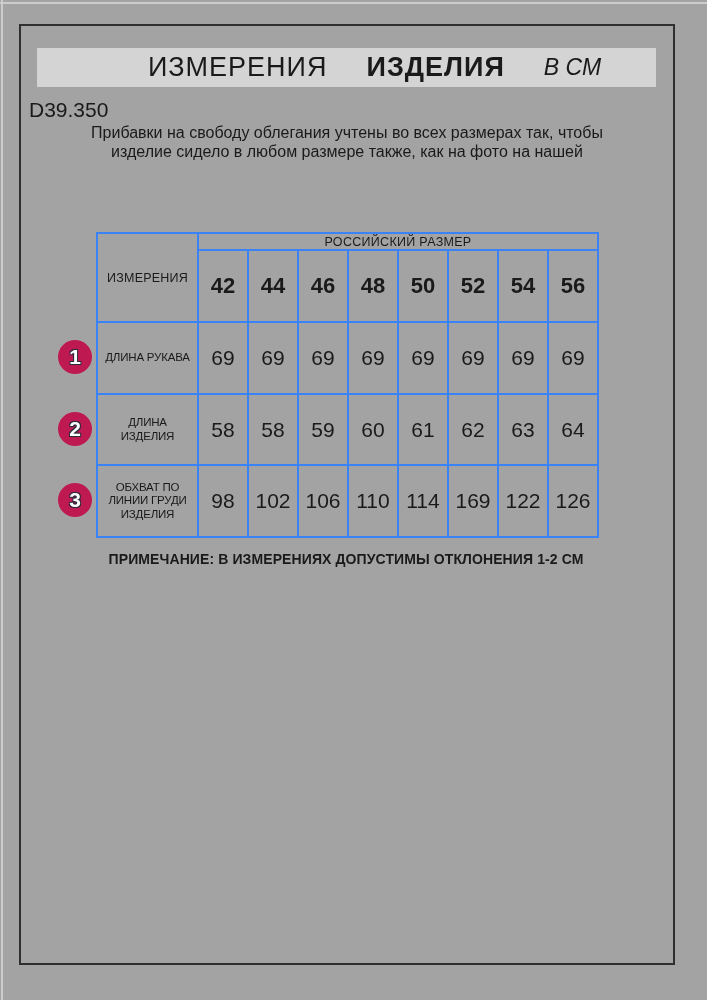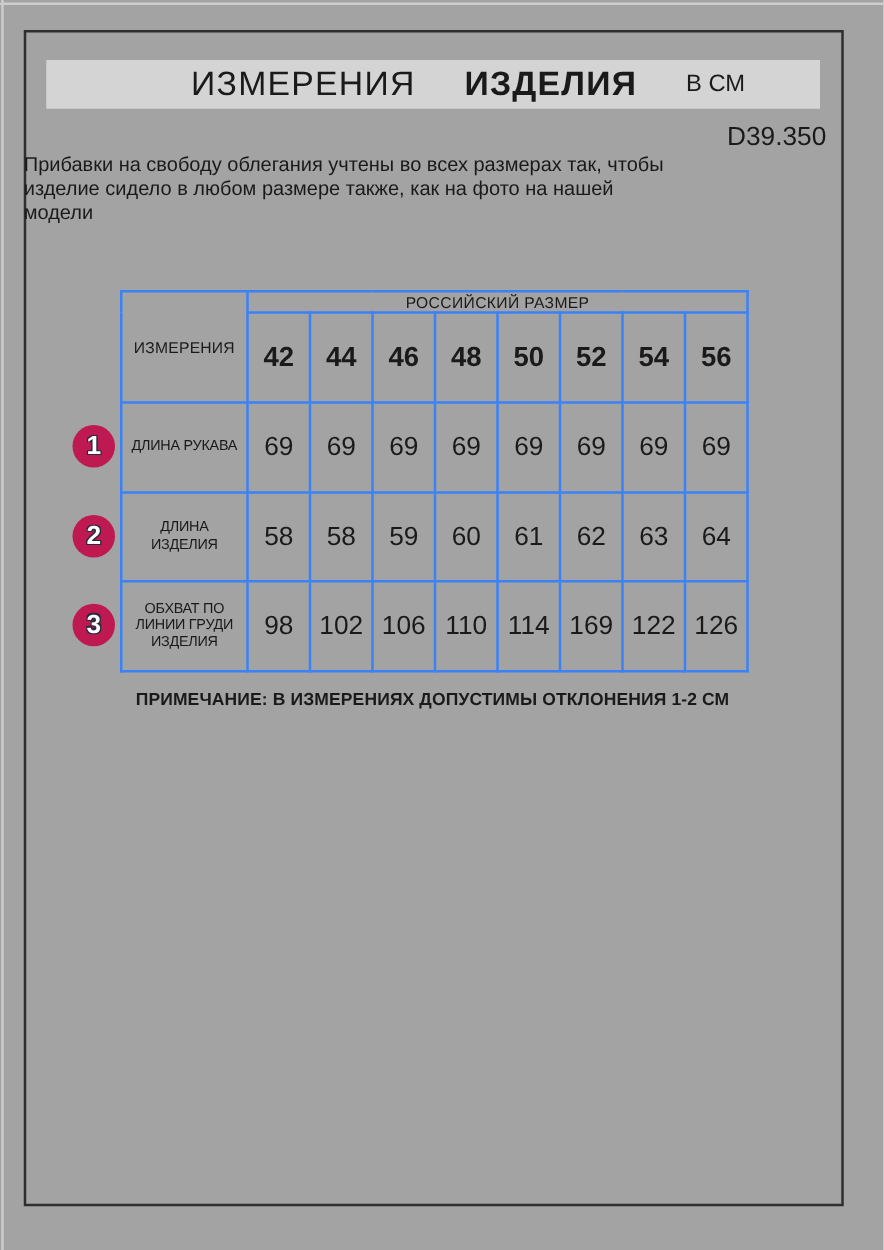--- a/index.html
+++ b/index.html
@@ -14,28 +14,28 @@
     border:2px solid var(--frame,#2f2f2f);
   }
   .band {
     position:absolute; left:37px; top:48px; width:619px; height:39px;
     background:var(--band,#d4d4d4);
     display:flex; align-items:center; justify-content:center;
     gap:39px; padding-left:56px; box-sizing:border-box; white-space:nowrap;
   }
   .band .w1 { font-size:27px; letter-spacing:1px; }
   .band .w2 { font-size:27px; font-weight:700; letter-spacing:1px; }
-  .band .w3 { font-size:19px; }
+  .band .w3 { font-size:23px;font-style:italic; }
   .article {
-    position:absolute; left:5px; top:98px; width:656px;
-    text-align:right; font-size:21px;
+    position:absolute; left:29px; top:98px; width:656px;
+    text-align:left; font-size:21px;
   }
   .desc {
     position:absolute; left:19px; top:123px; width:656px;
-    font-size:16px; line-height:19px;
+    text-align:center; font-size:16px; line-height:19px;
   }
   .desc-line { white-space:nowrap; }
   table.size-table {
     position:absolute; left:96px; top:232px;
     border-collapse:collapse; table-layout:fixed;
     border:2px solid #1c1c1c;
   }
   table.size-table th, table.size-table td {
     border:2px solid #3b82f6; padding:0; font-weight:400;
     text-align:center; vertical-align:middle; overflow:hidden;
@@ -75,21 +75,20 @@
     <span class="w1">ИЗМЕРЕНИЯ</span>
     <span class="w2">ИЗДЕЛИЯ</span>
     <span class="w3">В СМ</span>
   </div>
 
   <div class="article">D39.350</div>
 
   <div class="desc">
     <div class="desc-line">Прибавки на свободу облегания учтены во всех размерах так, чтобы</div>
     <div class="desc-line">изделие сидело в любом размере также, как на фото на нашей</div>
-    <div class="desc-line">модели</div>
   </div>
 
   <table class="size-table">
     <colgroup>
       <col style="width:101px">
       <col style="width:50px">
         <col style="width:50px">
         <col style="width:50px">
         <col style="width:50px">
       <col style="width:50px">

